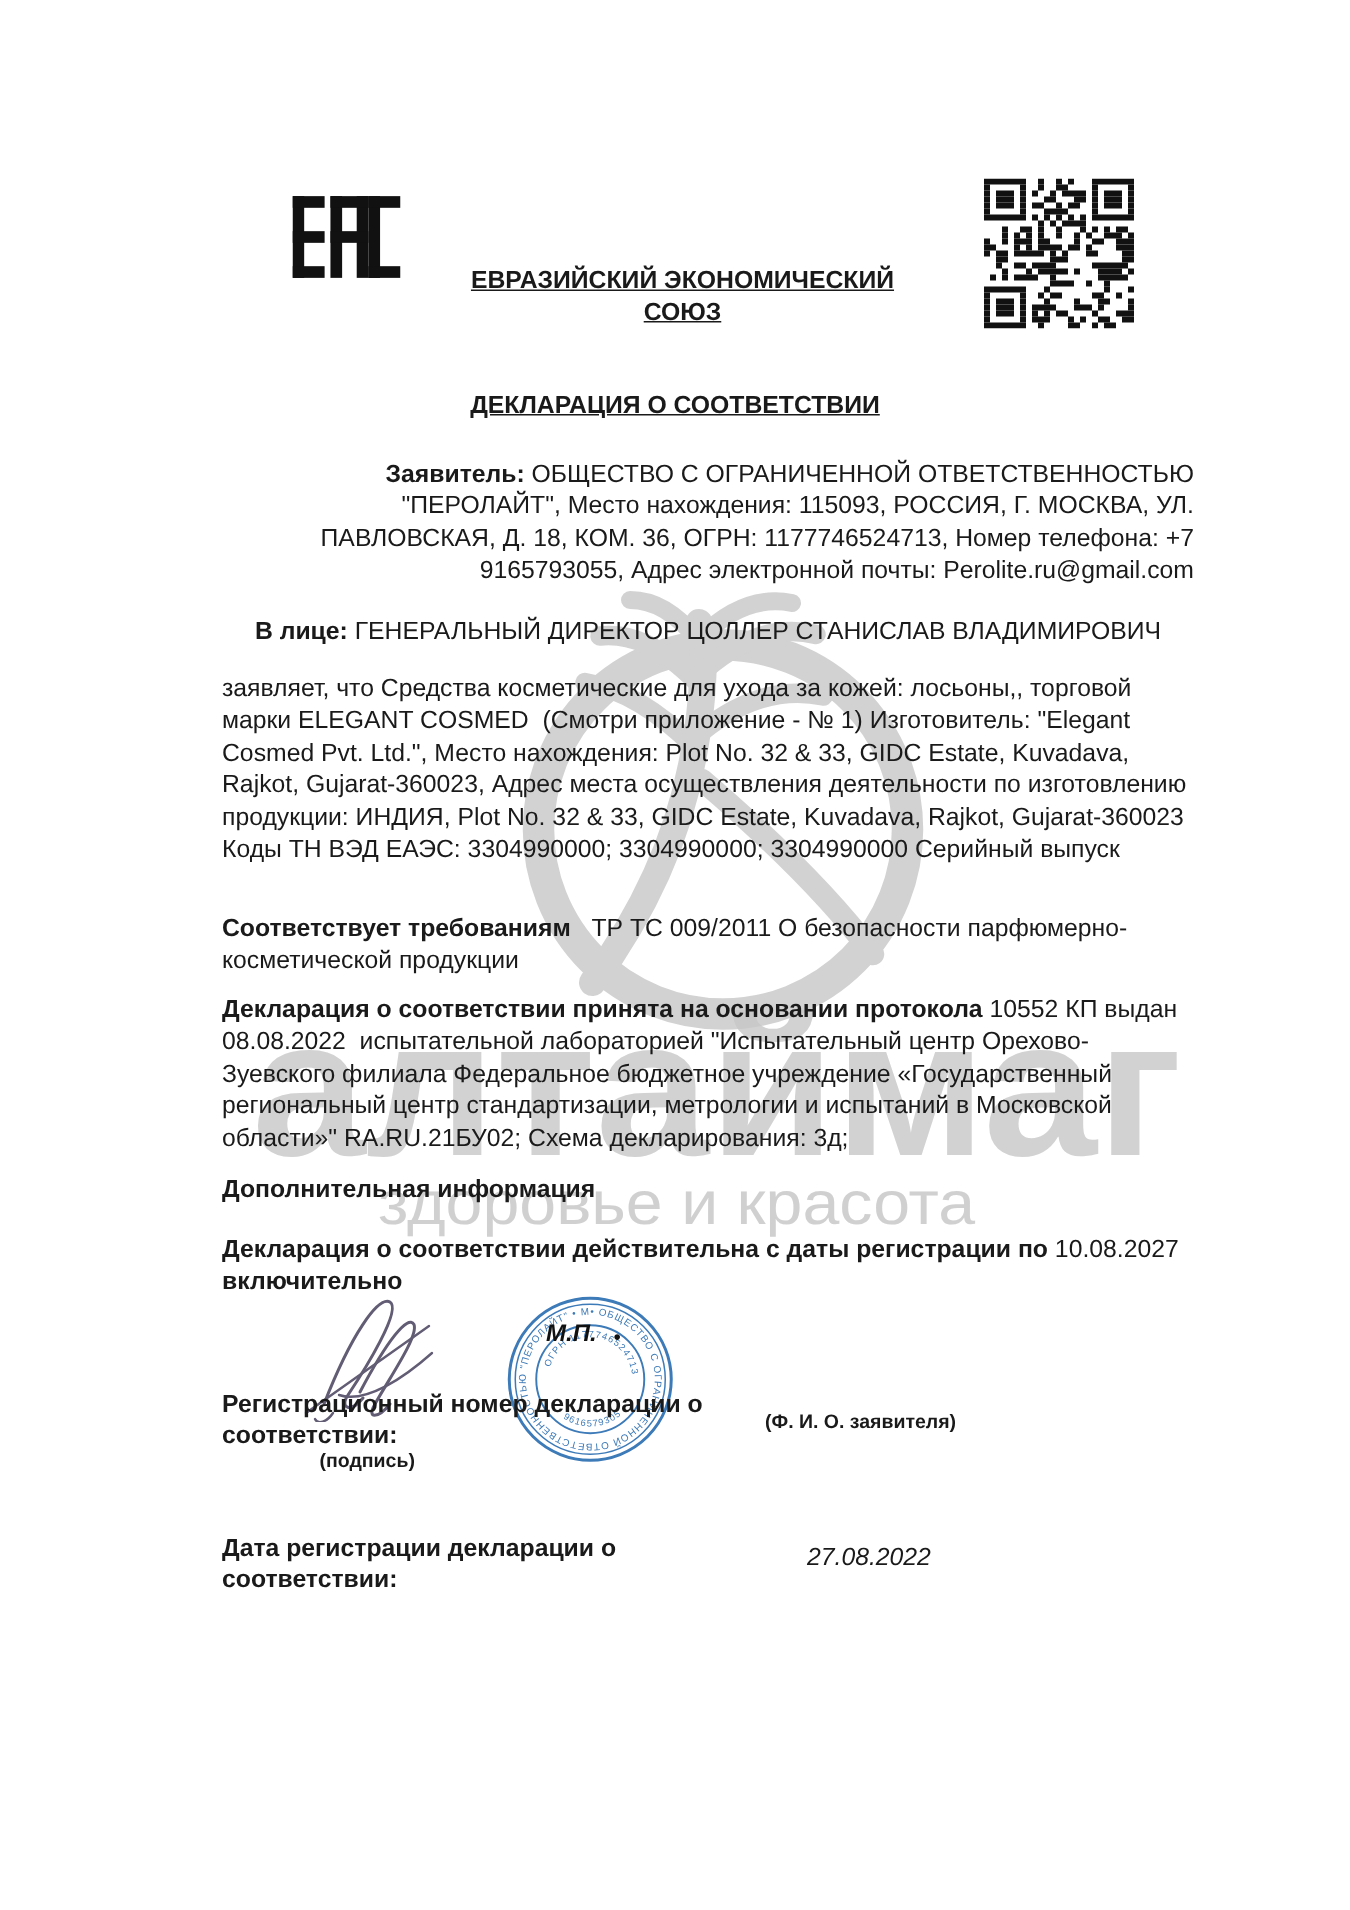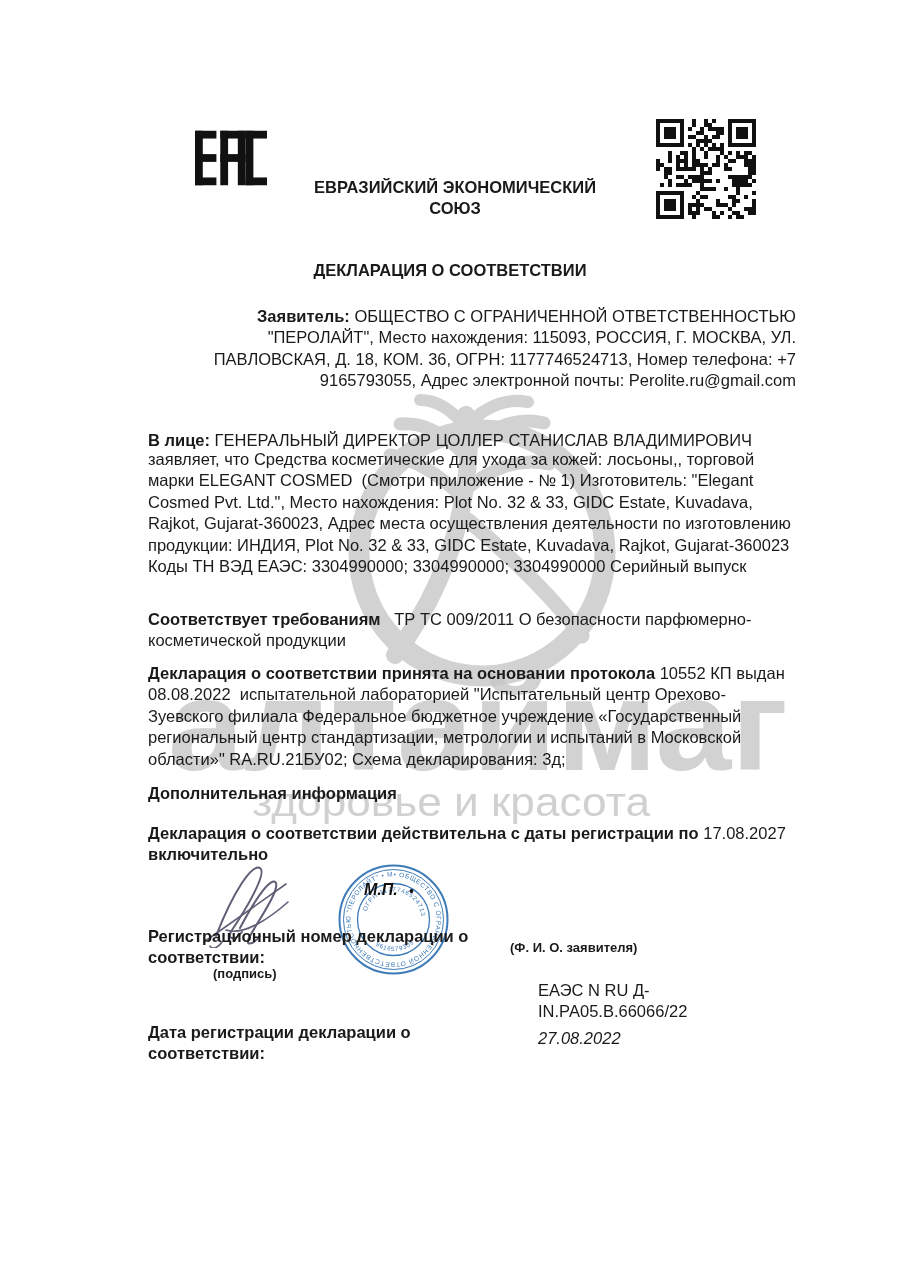--- a/index.html
+++ b/index.html
@@ -9,21 +9,21 @@
   }
   .layer{position:absolute; inset:0;}
   .wm{z-index:0; pointer-events:none;}
   .content{z-index:1;}
   .abs{position:absolute;}
   .b{font-weight:bold;}
   .para{
     font-size:16.5px; line-height:21.4px; white-space:pre-wrap;
     width:648px; left:148px; color:#1a1a1a;
   }
-  .center{text-align:center;}
+  .center{text-align:center;text-decoration:underline;}
   .caption{font-size:13px; font-weight:bold;}
   .pre{white-space:pre-line;}
   .reg-label{width:368px; font-weight:bold;}
   .reg-value{width:178px;}
 </style>
 </head>
 <body>
 
 <div class="page">
 
@@ -356,31 +356,31 @@
         <rect x="60" y="96" width="4" height="4" fill="#111"></rect>
         <rect x="72" y="96" width="4" height="4" fill="#111"></rect>
         <rect x="80" y="96" width="4" height="4" fill="#111"></rect>
         <rect x="84" y="96" width="4" height="4" fill="#111"></rect>
       </svg>
 
     <div class="abs center b" style="left:150px; top:261px; width:600px; font-size:16.5px;">ДЕКЛАРАЦИЯ О СООТВЕТСТВИИ</div>
 
     <div class="abs para" style="top:306px;text-align:right;"><span class="b">Заявитель:</span><span> ОБЩЕСТВО С ОГРАНИЧЕННОЙ ОТВЕТСТВЕННОСТЬЮ "ПЕРОЛАЙТ", Место нахождения: 115093, РОССИЯ, Г. МОСКВА, УЛ. ПАВЛОВСКАЯ, Д. 18, КОМ. 36, ОГРН: 1177746524713, Номер телефона: +7 9165793055, Адрес электронной почты: Perolite.ru@gmail.com</span></div>
 
-    <div class="abs para" style="top:430px;"><span class="b">В лице:</span><span> ГЕНЕРАЛЬНЫЙ ДИРЕКТОР ЦОЛЛЕР СТАНИСЛАВ ВЛАДИМИРОВИЧ</span></div>
+    <div class="abs para" style="top:411px;text-align:center;"><span class="b">В лице:</span><span> ГЕНЕРАЛЬНЫЙ ДИРЕКТОР ЦОЛЛЕР СТАНИСЛАВ ВЛАДИМИРОВИЧ</span></div>
 
     <div class="abs para" style="top:449px;"><span>заявляет, что Средства косметические для ухода за кожей: лосьоны,, торговой марки ELEGANT COSMED  (Смотри приложение - № 1) Изготовитель: "Elegant Cosmed Pvt. Ltd.", Место нахождения: Plot No. 32 &amp; 33, GIDC Estate, Kuvadava, Rajkot, Gujarat-360023, Адрес места осуществления деятельности по изготовлению продукции: ИНДИЯ, Plot No. 32 &amp; 33, GIDC Estate, Kuvadava, Rajkot, Gujarat-360023 Коды ТН ВЭД ЕАЭС: 3304990000; 3304990000; 3304990000 Серийный выпуск</span></div>
 
     <div class="abs para" style="top:609px;"><span class="b">Соответствует требованиям</span><span>   ТР ТС 009/2011 О безопасности парфюмерно-косметической продукции</span></div>
 
     <div class="abs para" style="top:663px;"><span class="b">Декларация о соответствии принята на основании протокола</span><span> 10552 КП выдан 08.08.2022  испытательной лабораторией "Испытательный центр Орехово-Зуевского филиала Федеральное бюджетное учреждение «Государственный региональный центр стандартизации, метрологии и испытаний в Московской области»" RA.RU.21БУ02; Схема декларирования: 3д;</span></div>
 
     <div class="abs para b" style="top:783px;">Дополнительная информация</div>
 
-    <div class="abs para" style="top:823px;"><span class="b">Декларация о соответствии действительна с даты регистрации по</span><span> 17.08.2027 </span><span class="b">включительно</span></div>
+    <div class="abs para" style="top:823px;"><span class="b">Декларация о соответствии действительна с даты регистрации по</span><span> 10.08.2027 </span><span class="b">включительно</span></div>
 
     <svg class="abs" style="left:182px; top:856px;" width="168" height="92" viewBox="0 0 168 92" fill="none" stroke="#625c74" stroke-width="2" stroke-linecap="round">
       <path d="M34,80 C52,34 70,8 78,12 C86,17 62,56 50,74 C44,83 52,86 60,76"></path>
       <path d="M58,72 C76,38 90,20 94,27 C97,35 78,62 68,80 C62,90 70,90 78,80"></path>
       <path d="M22,86 L104,28" stroke-width="1.6"></path>
       <path d="M44,74 C62,80 88,62 106,46" stroke-width="1.6"></path>
       <path d="M40,86 C36,92 30,94 28,90" stroke-width="1.6"></path>
     </svg>
     <div class="abs caption" style="left:213px; top:934px;margin-top:32px;">(подпись)</div>
 
@@ -403,18 +403,17 @@
         <textPath href="#innerBottom" startOffset="30">9616579305</textPath>
       </text>
       <text x="46" y="33" font-size="6" fill="#3d7ab8">•</text>
     </svg>
     <div class="abs b" style="left:364px; top:881px; font-size:16px; color:#111;font-style:italic;">М.П.</div>
     <div class="abs" style="left:409px; top:883px; font-size:14px; color:#111;">•</div>
 
     <div class="abs caption" style="left:510px; top:940px;">(Ф. И. О. заявителя)</div>
 
     <div class="abs para reg-label" style="top:926px;">Регистрационный номер декларации о соответствии:</div>
-    <div class="abs para reg-value" style="left:538px; top:980px;">ЕАЭС N RU Д-IN.РА05.В.66066/22</div>
     <div class="abs para reg-label" style="top:1022px;">Дата регистрации декларации о соответствии:</div>
     <div class="abs para reg-value" style="left:538px; top:1028px;font-style:italic;">27.08.2022</div>
 
   </div>
 </div>
 
 </body></html>

